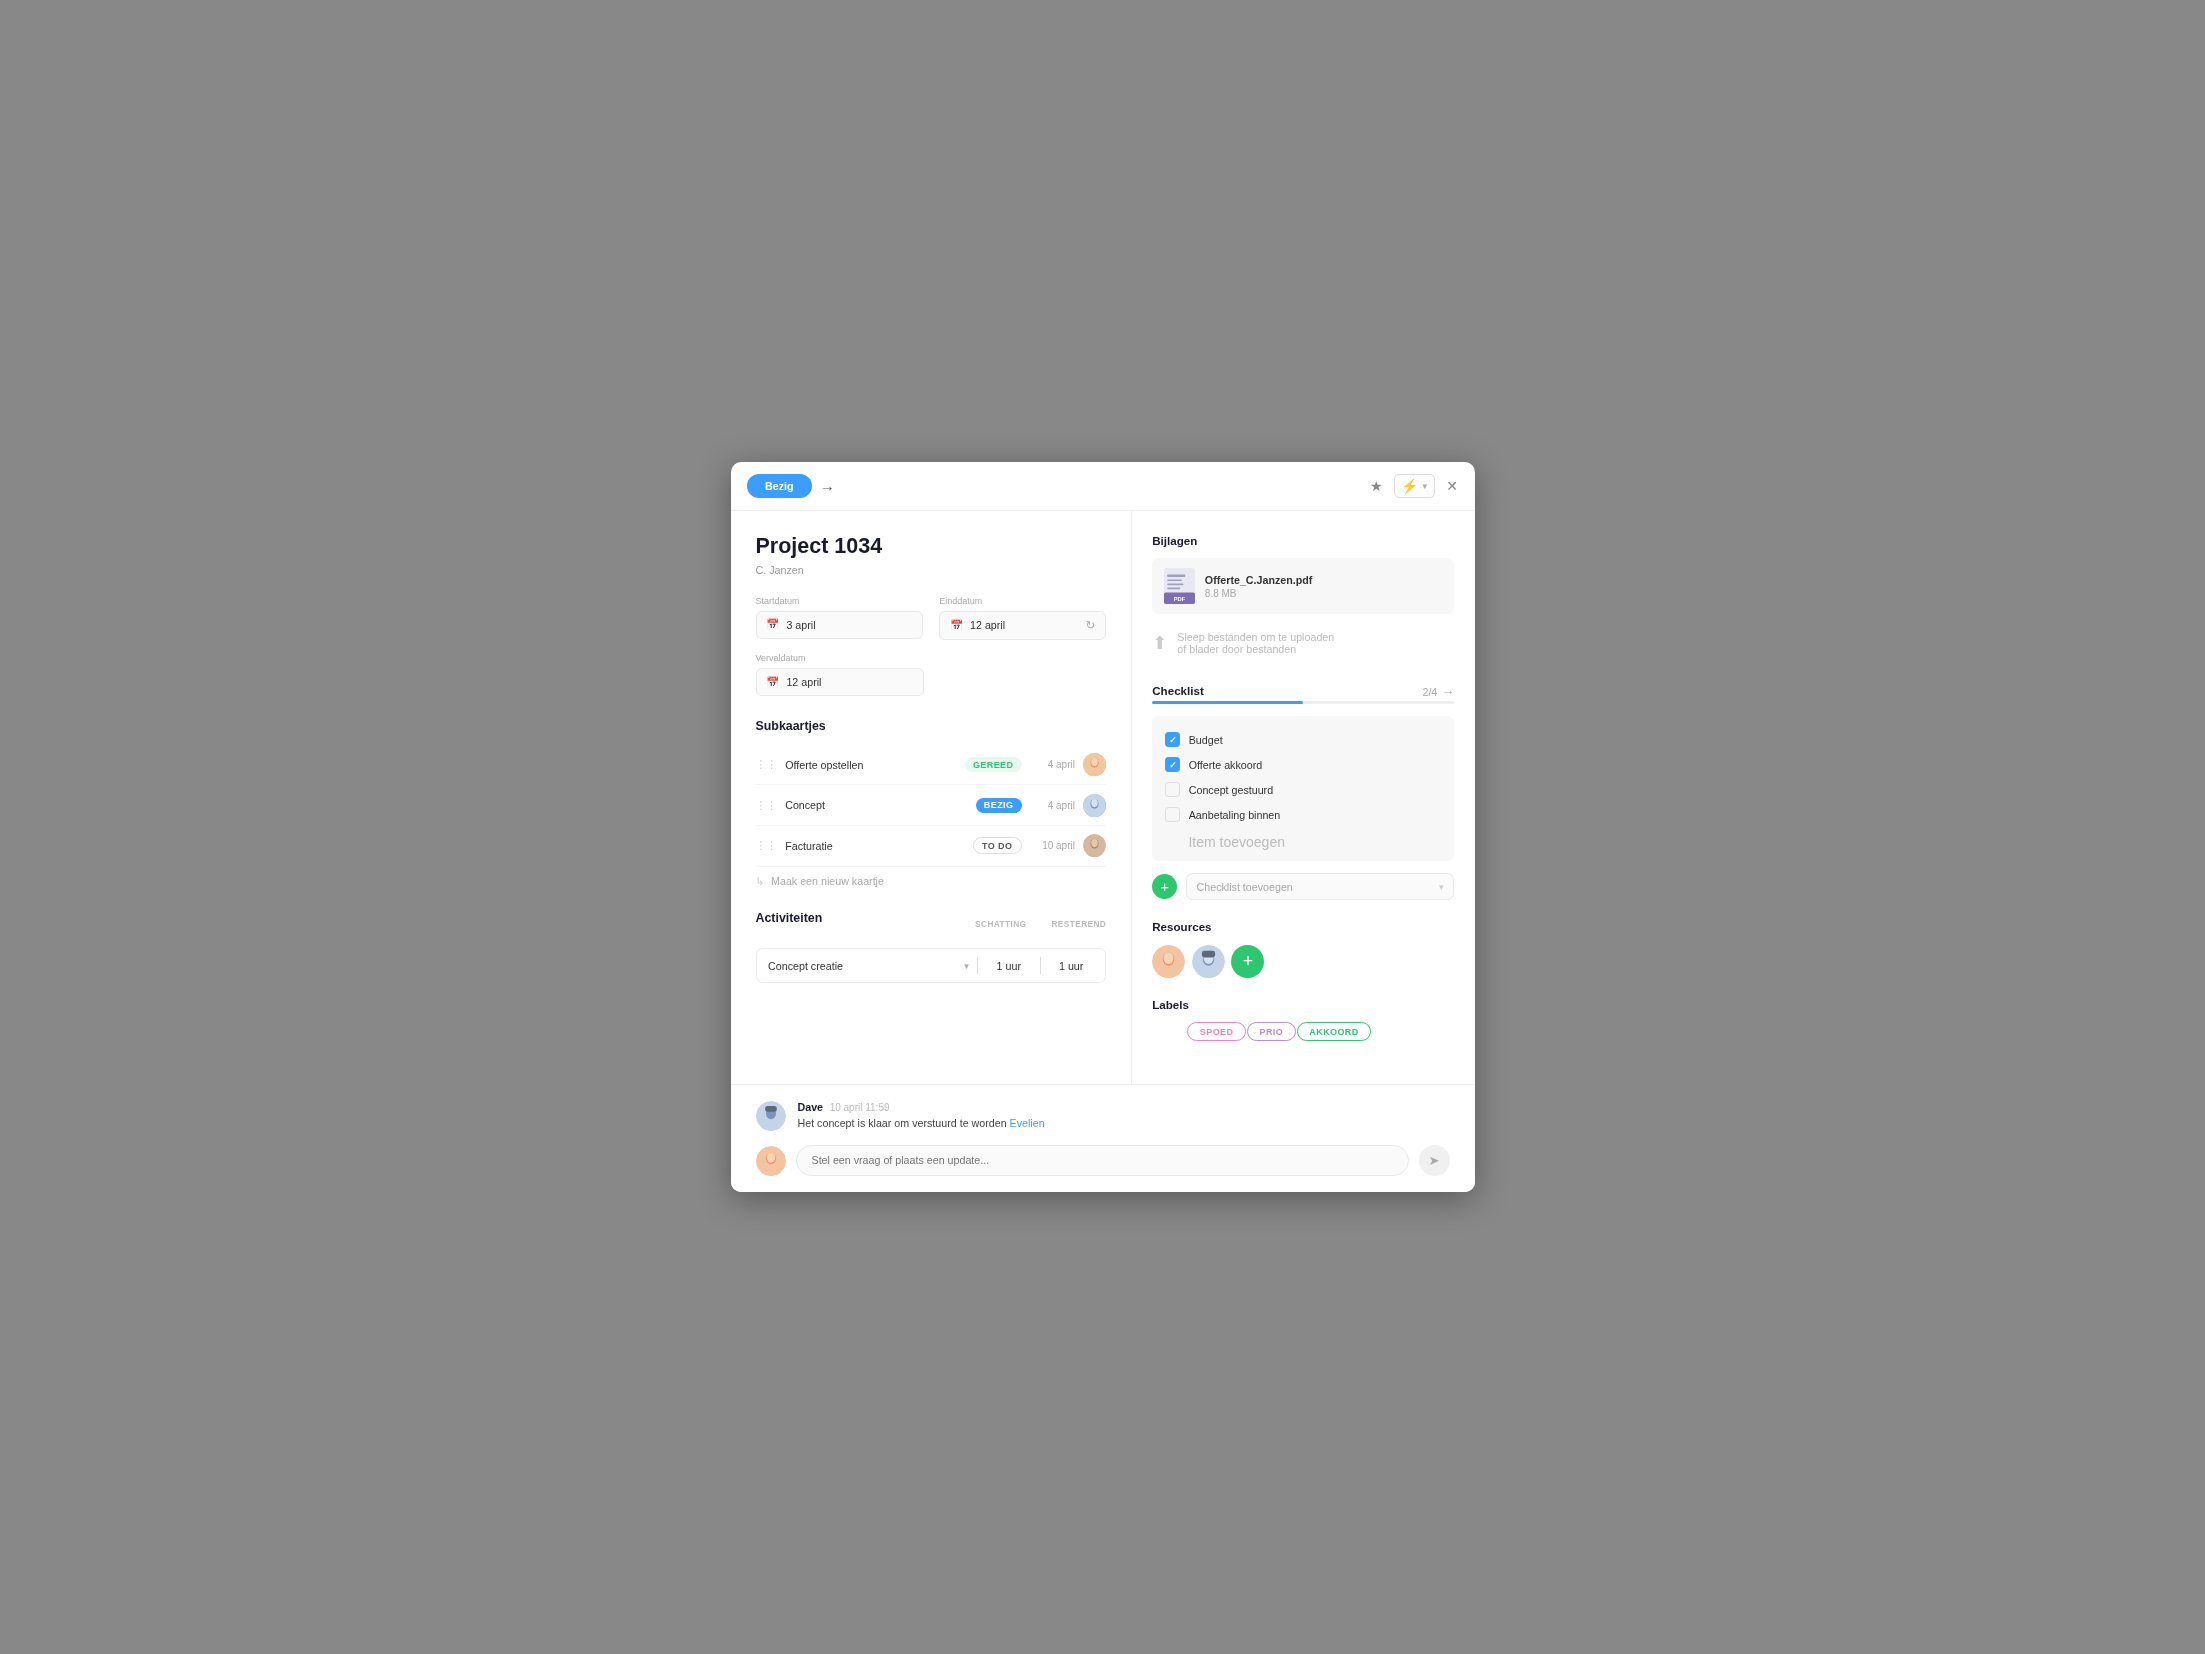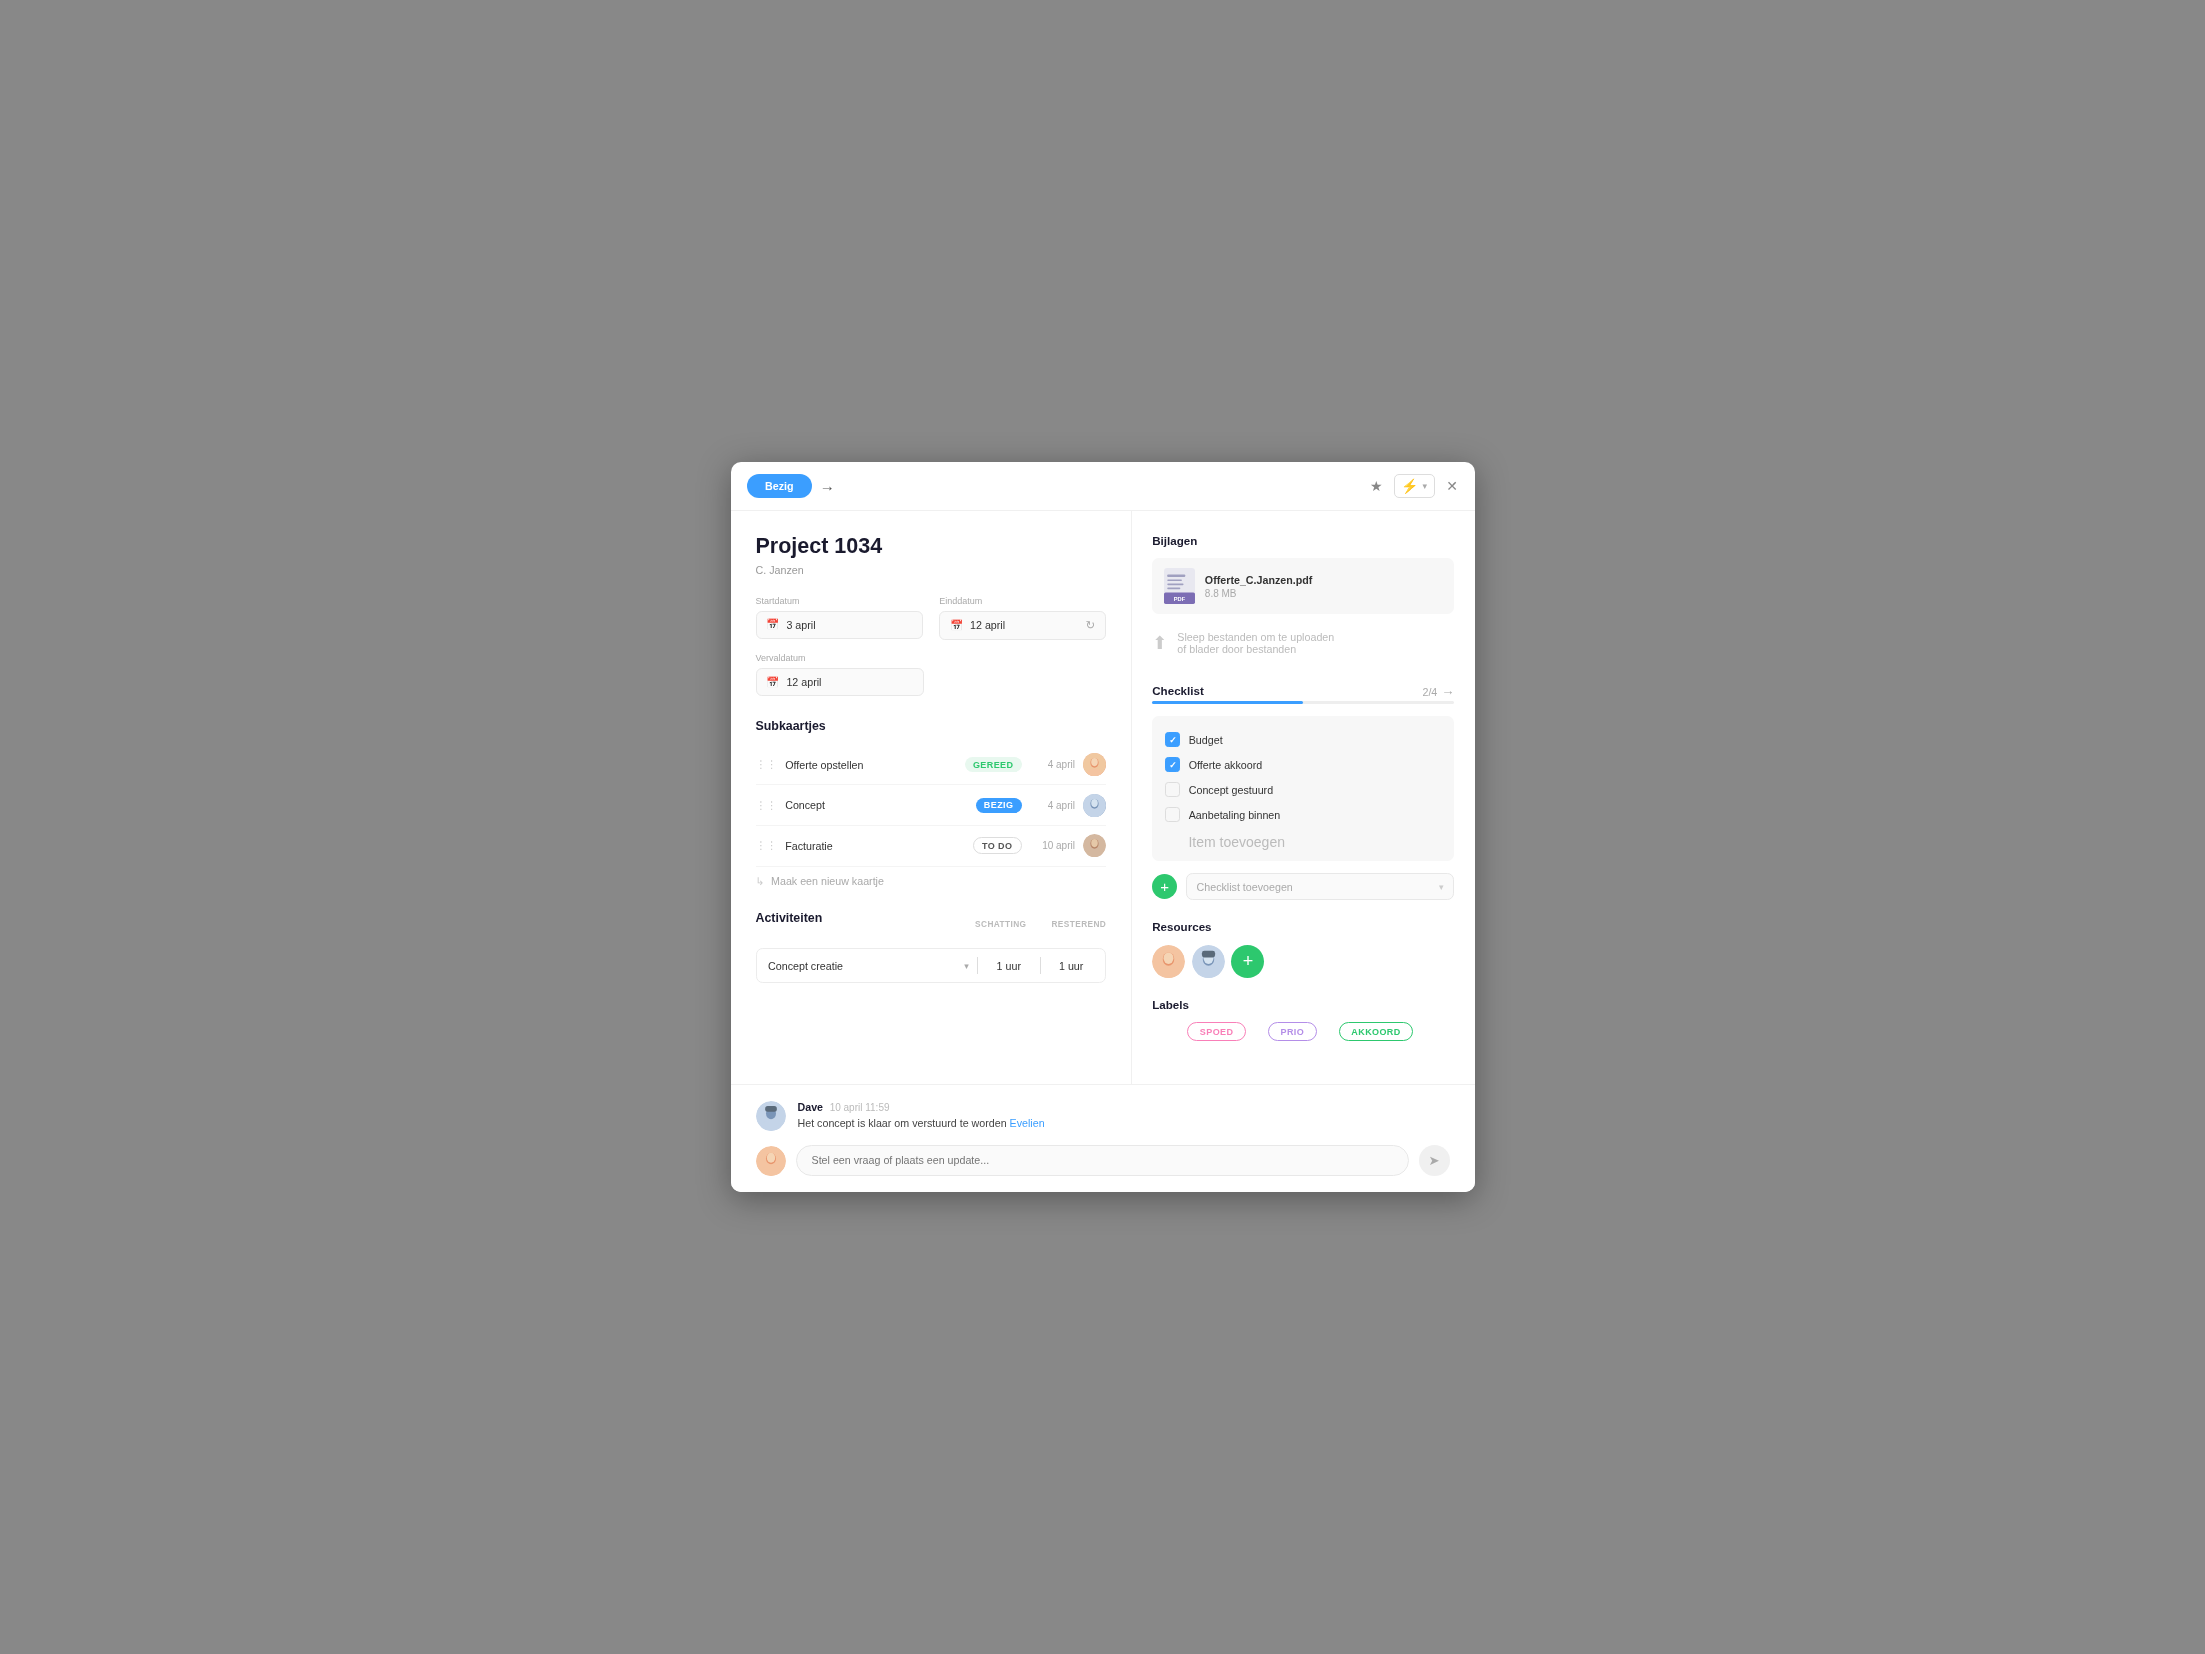--- a/index.html
+++ b/index.html
@@ -379,21 +379,21 @@
       color: #fff;
       font-size: 18px;
       display: flex;
       align-items: center;
       justify-content: center;
       cursor: pointer;
       border: none;
     }
     
     .labels-section { margin-bottom: 20px; }
-    .label-tags { display: flex; gap: 22px; flex-wrap: wrap; padding-left: 35px; }
+    .label-tags { display: flex; gap: 1px; flex-wrap: wrap; padding-left: 35px; }
     .label-tag {
       border-radius: 16.5px;
       padding: 3.3px 11.6px;
       font-size: 9px;
       font-weight: 700;
       letter-spacing: 0.4px;
       cursor: pointer;
     }
     .label-spoed { border: 1.7px solid #f97fb8; color: #f97fb8; background: #fff; }
     .label-prio { border: 1.7px solid #b48ee8; color: #b48ee8; background: #fff; }

